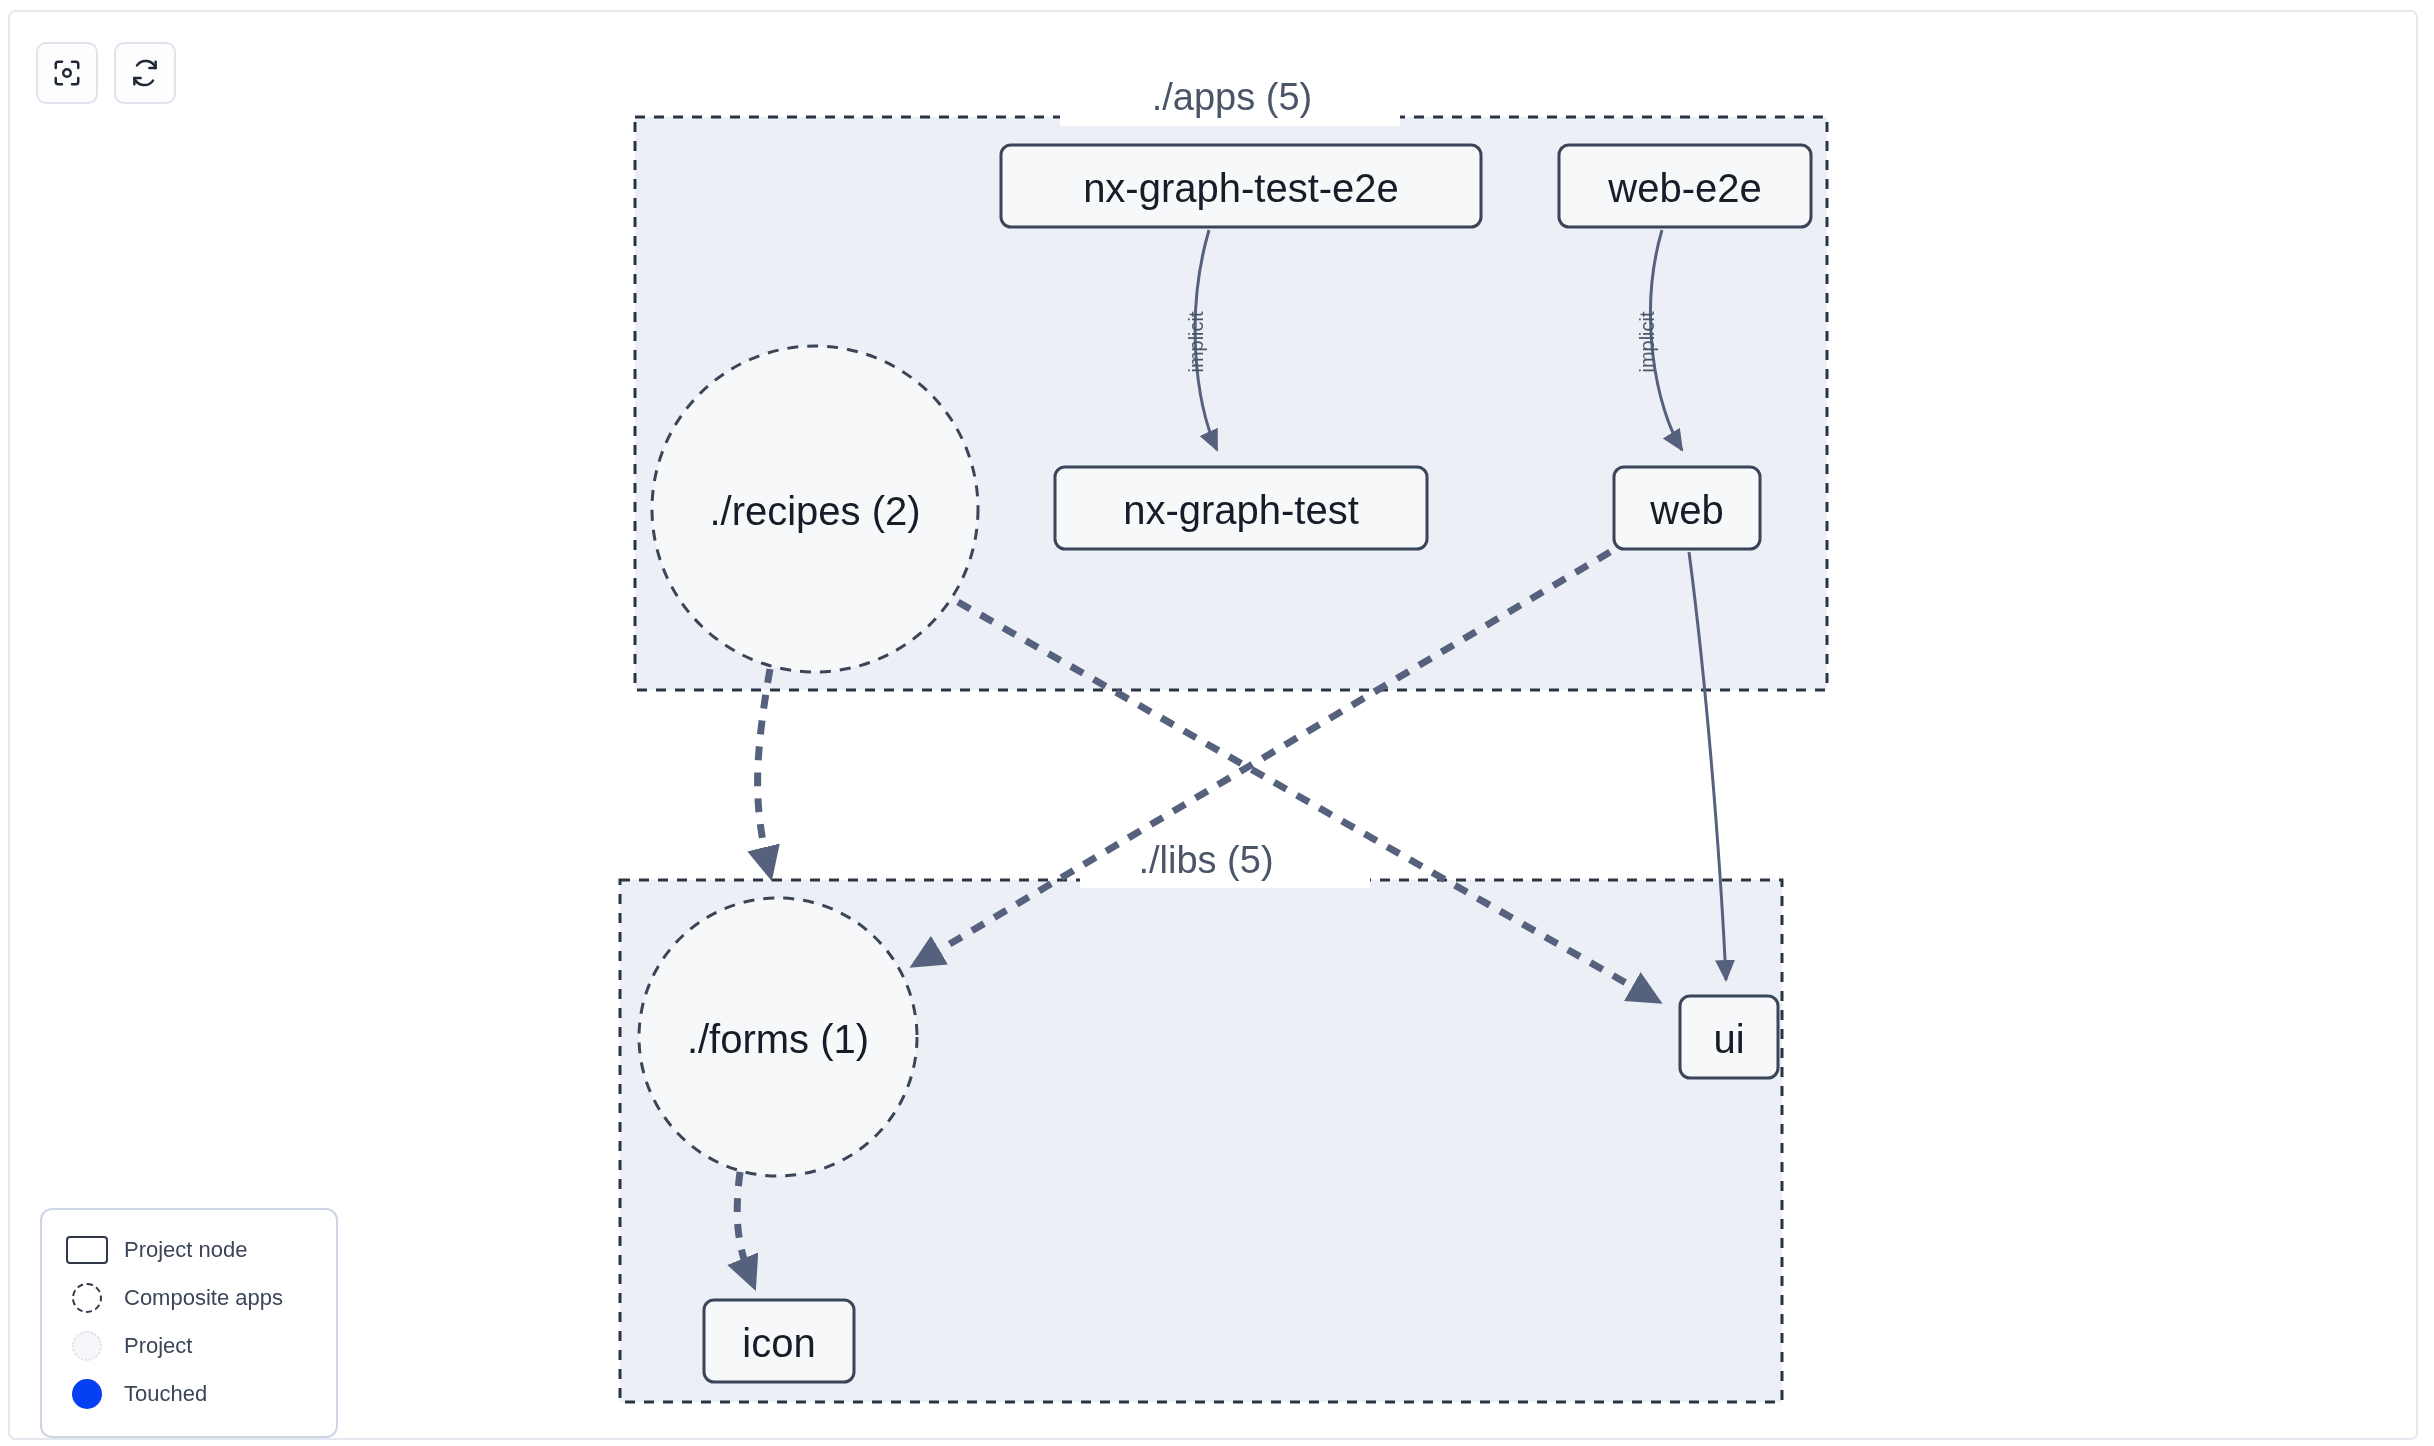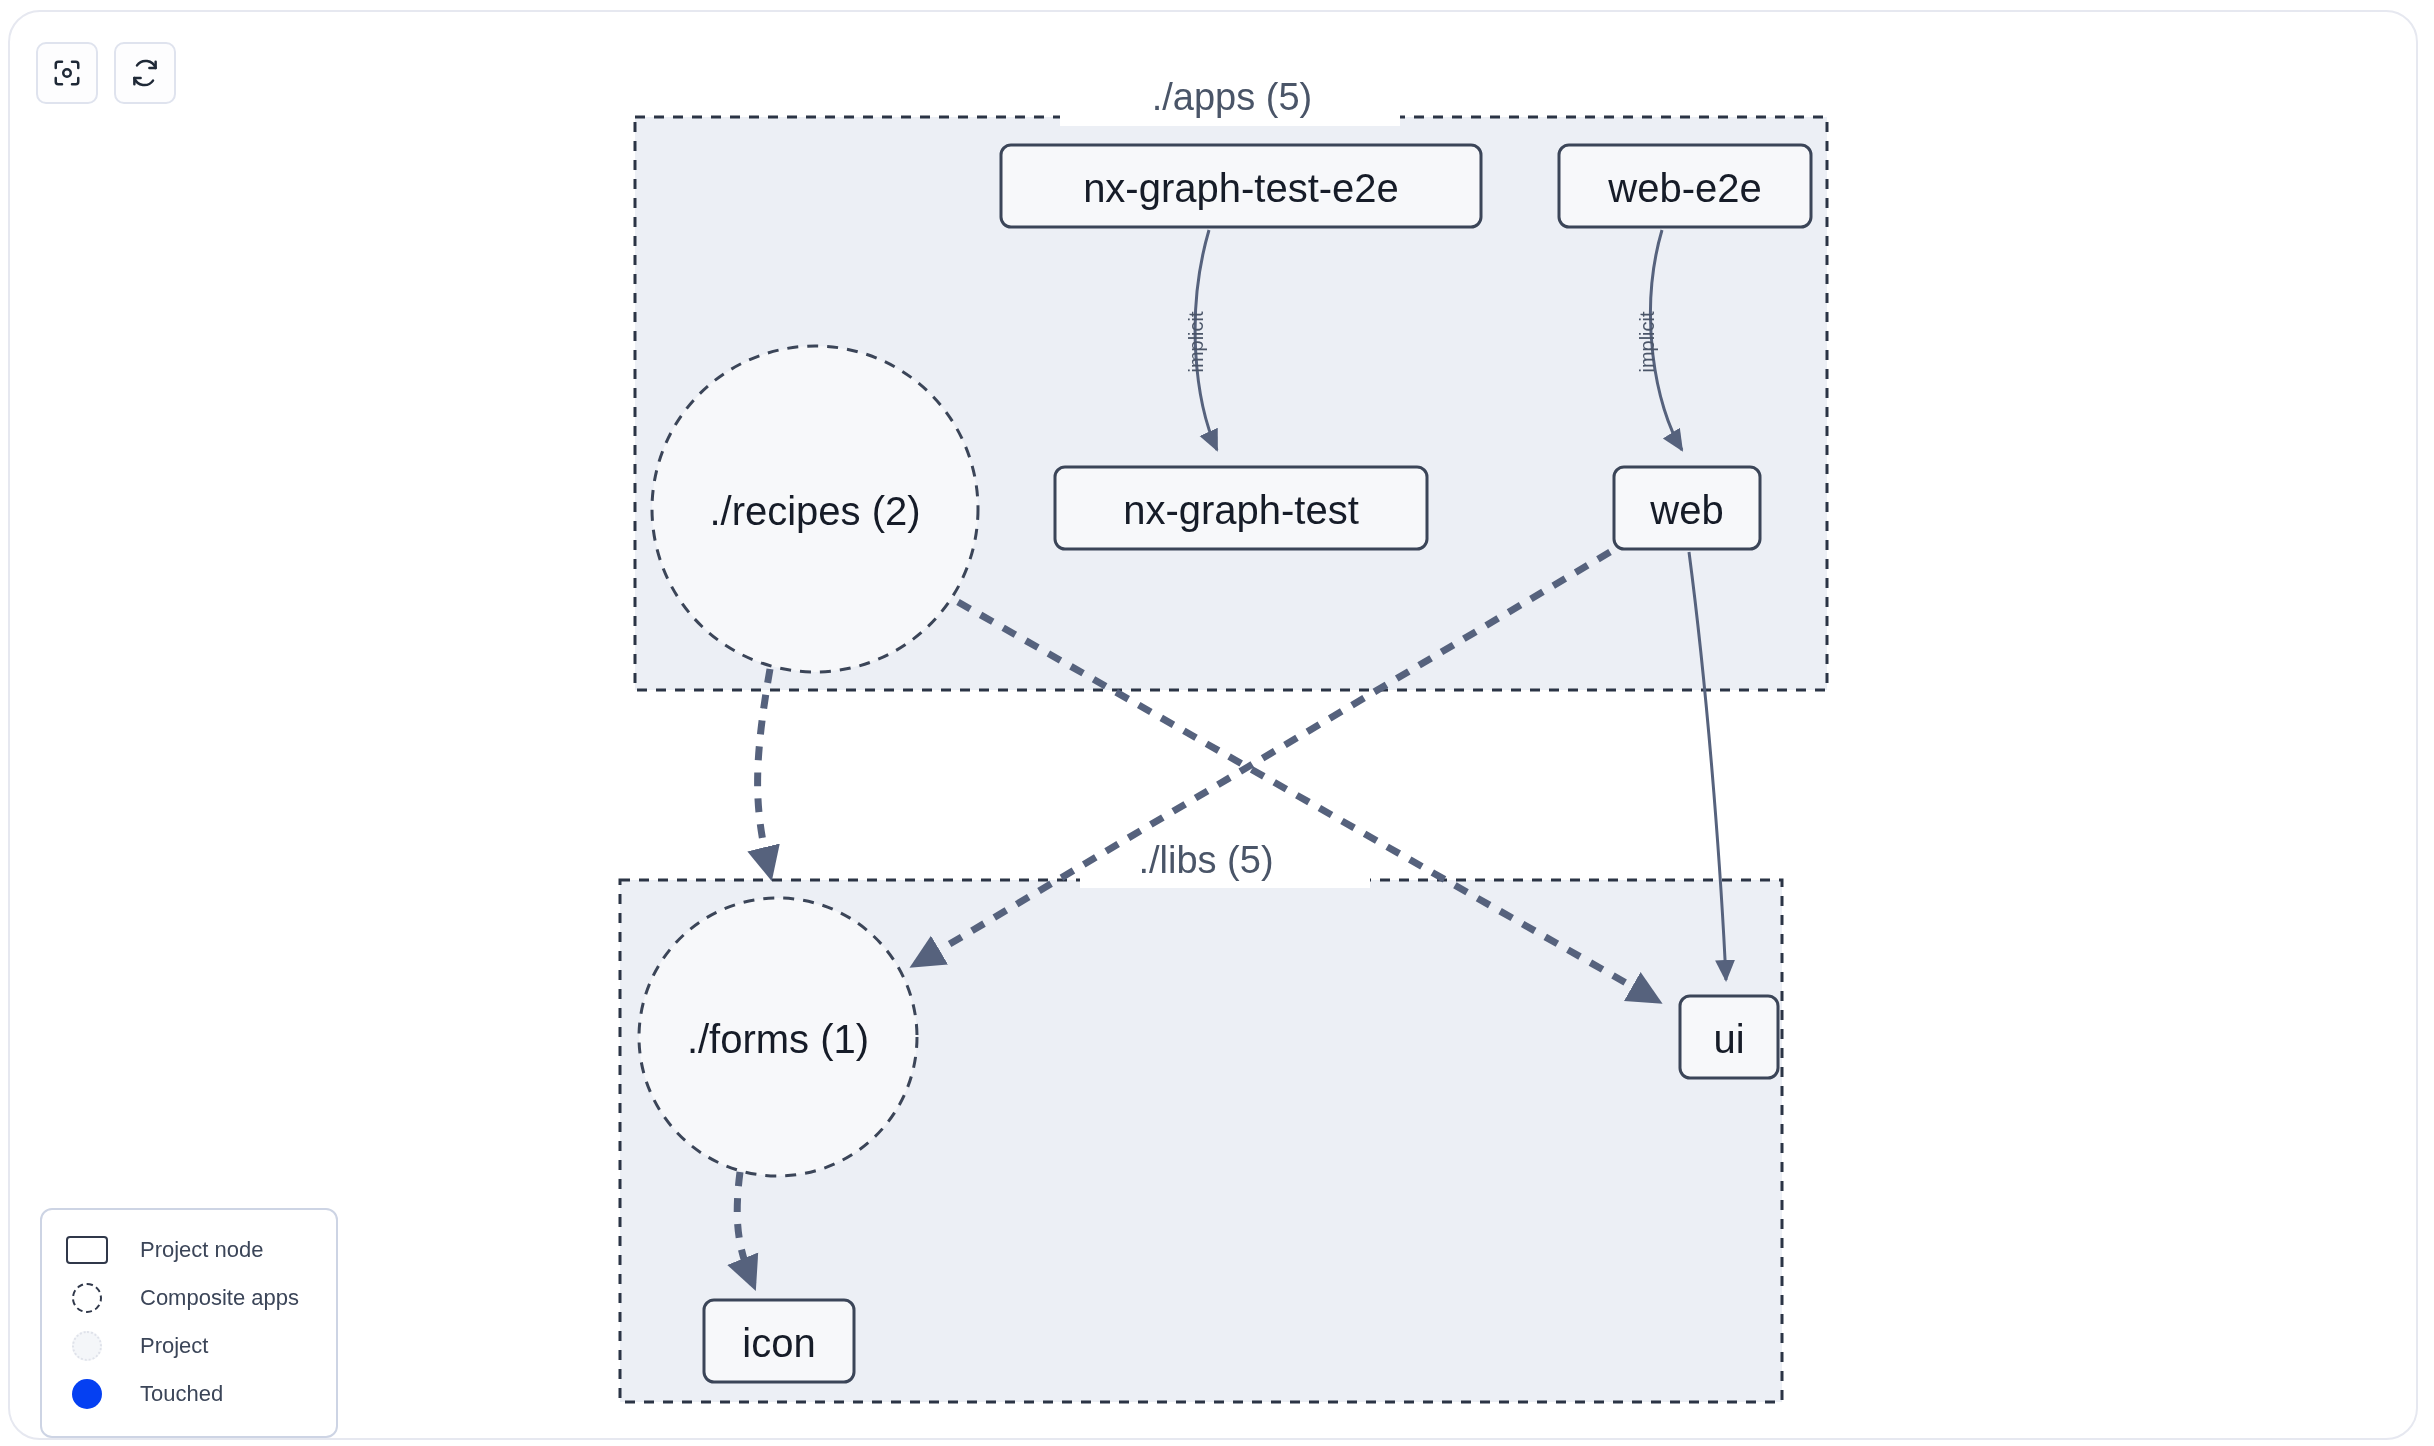--- a/index.html
+++ b/index.html
@@ -21,21 +21,21 @@
 
   
   #graph-panel {
     position: absolute;
     left: 8px;
     top: 10px;
     width: 2410px;
     height: 1430px;
     background: #ffffff;
     border: 2px solid #e6e8f0;
-    border-radius: 32px;
+    border-radius: 7px;
     box-sizing: border-box;
     overflow: hidden;
   }
 
   
   #toolbar {
     position: absolute;
     left: 26px;
     top: 30px;
     display: flex;
@@ -67,21 +67,20 @@
     border-radius: 12px;
     background: #ffffff;
     padding: 16px 18px 18px 18px;
     box-sizing: border-box;
     z-index: 40;
   }
   .legend-row {
     display: flex;
     align-items: center;
     height: 48px;
-    gap: 16px;
   }
   .legend-swatch {
     width: 54px;
     min-width: 54px;
     display: flex;
     align-items: center;
     justify-content: center;
   }
   .sw-project {
     width: 42px; height: 28px;

